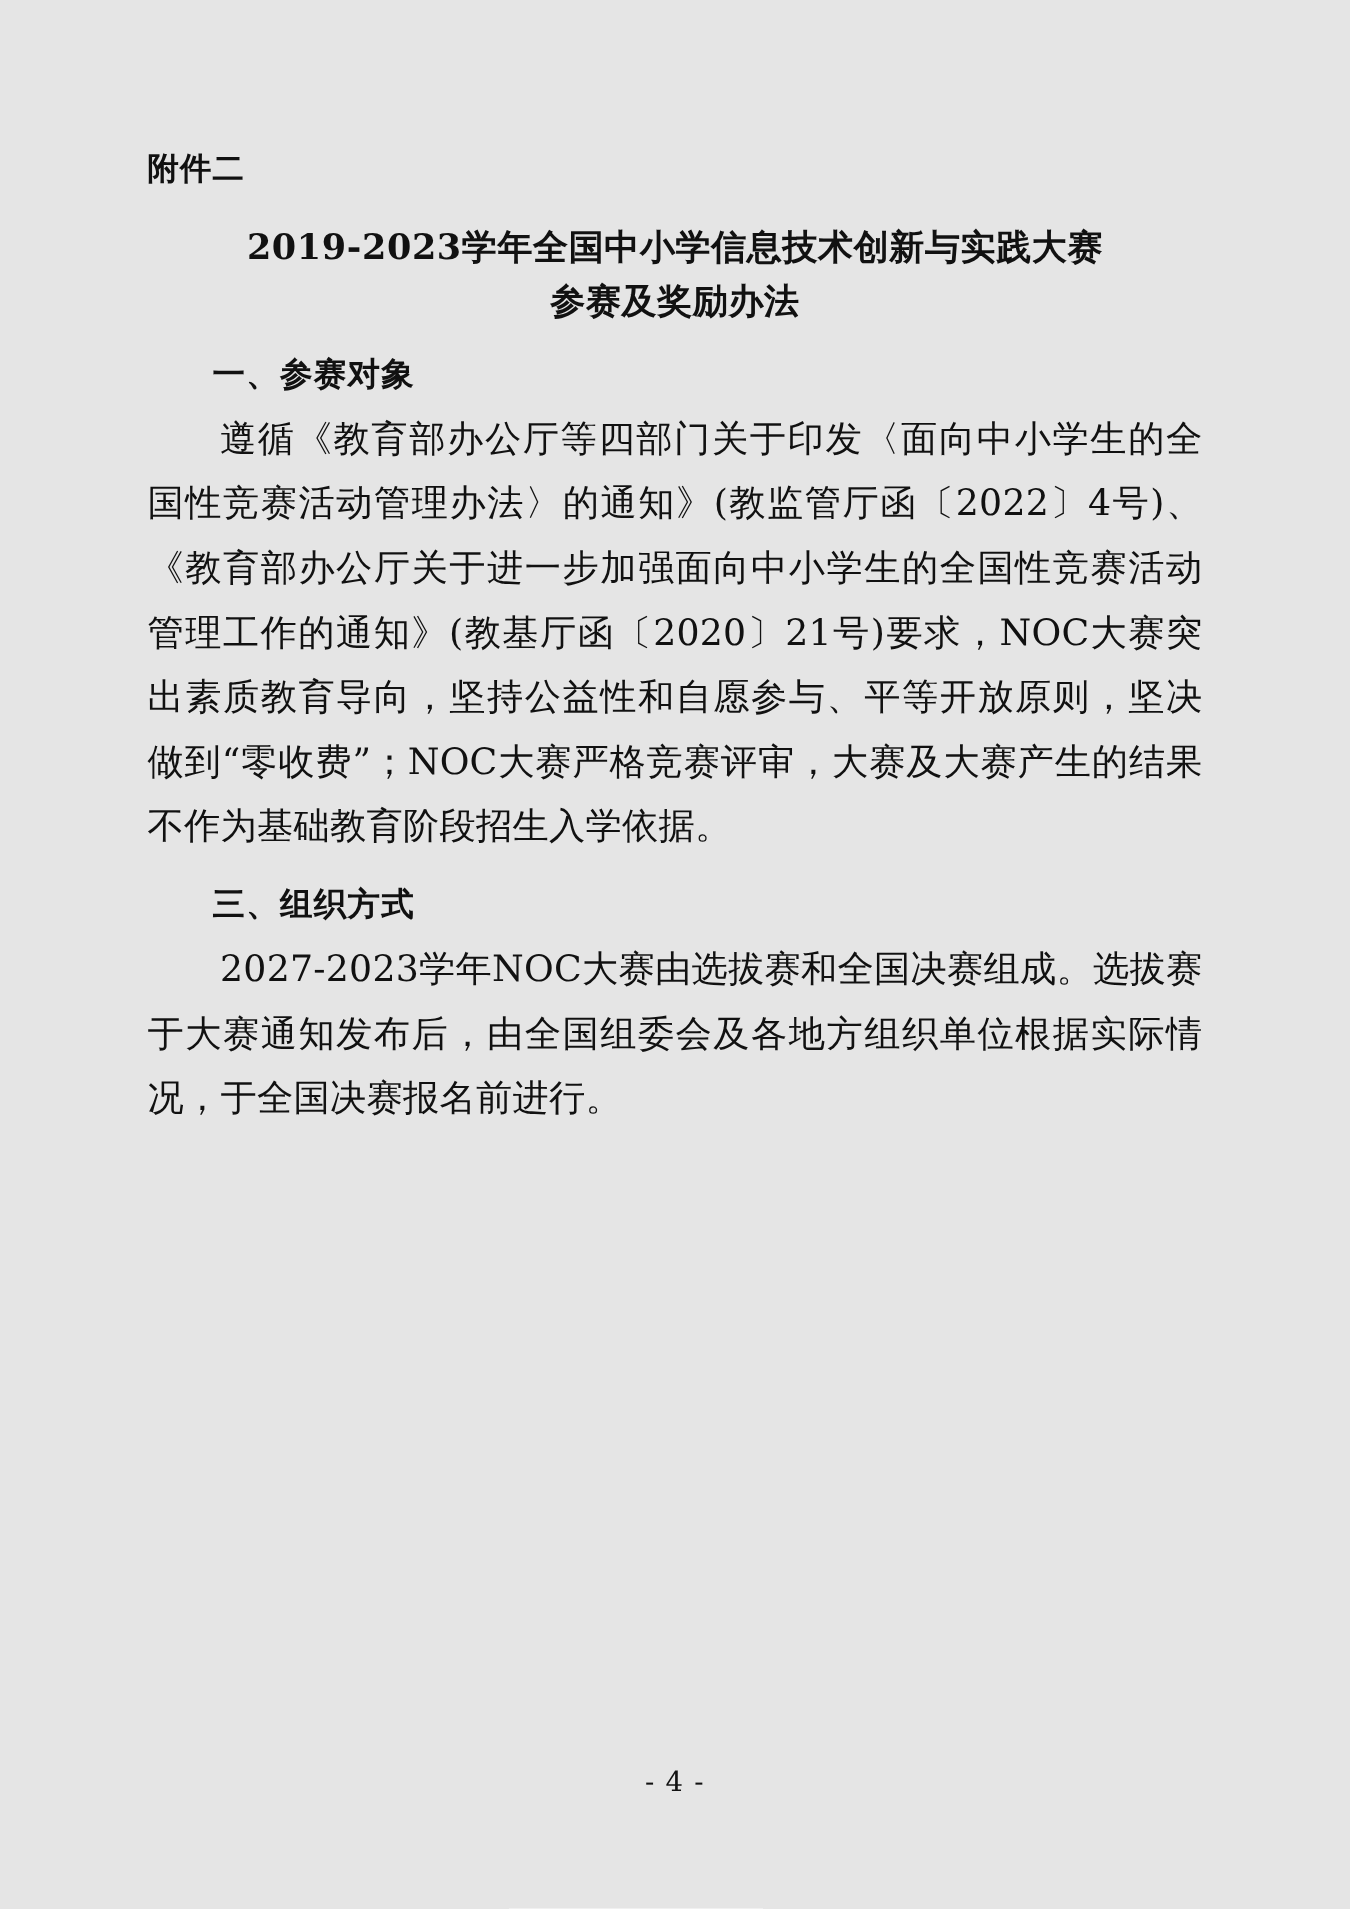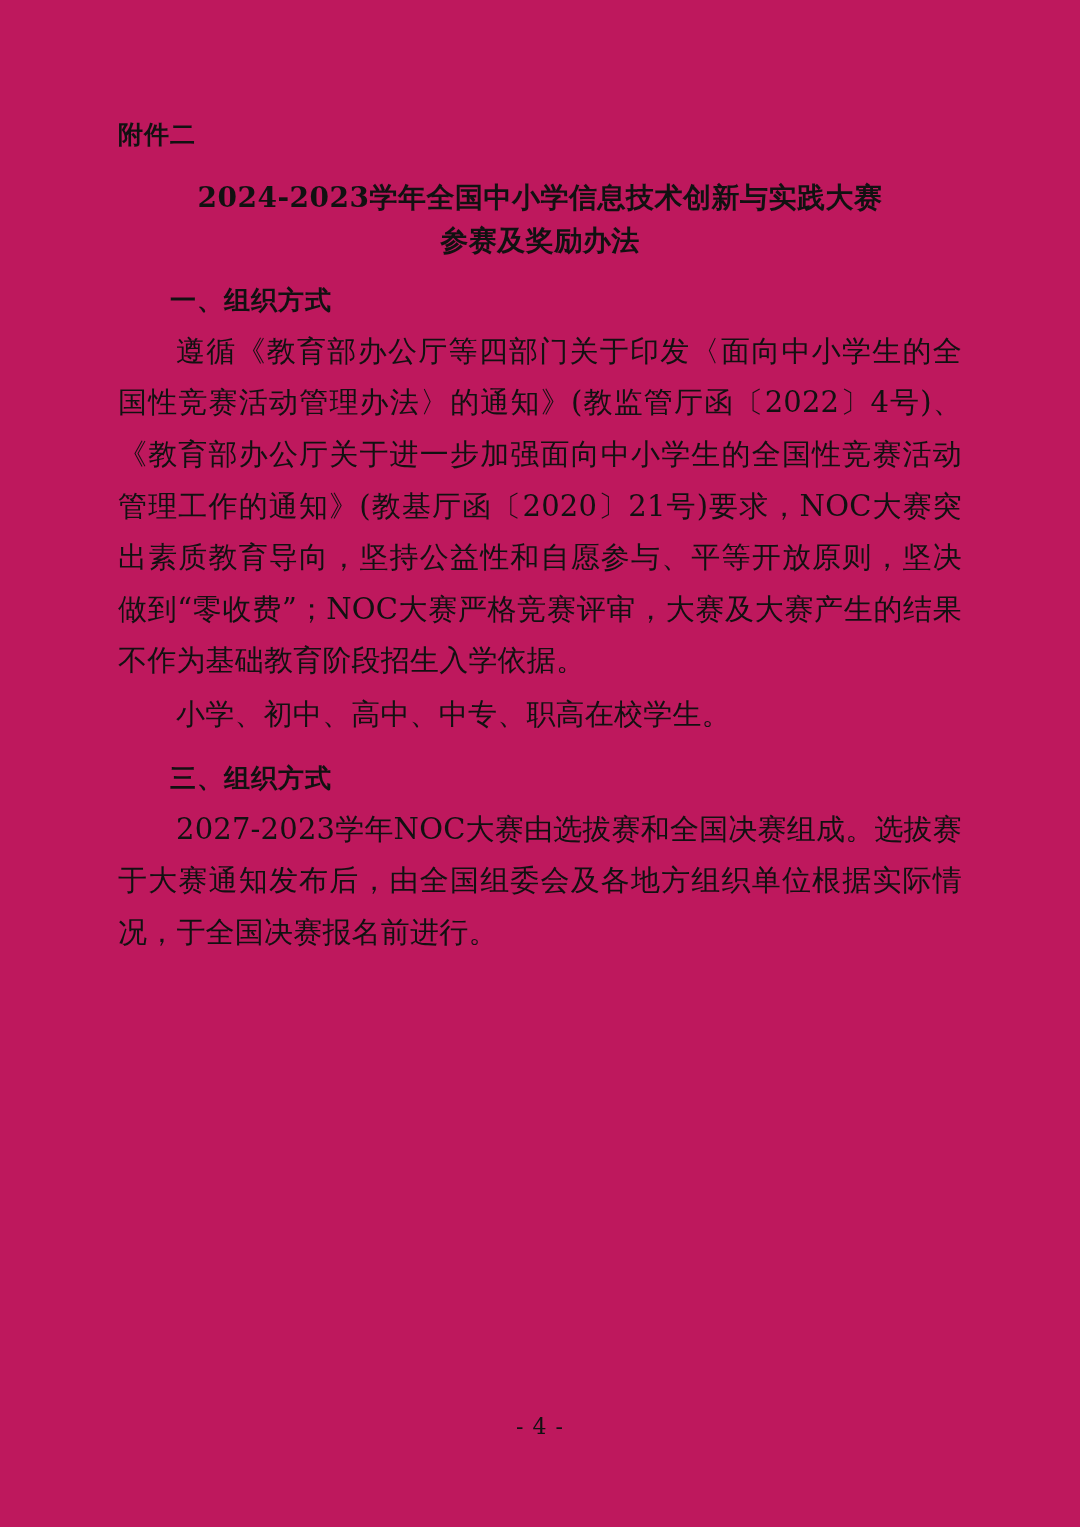--- a/index.html
+++ b/index.html
@@ -9,21 +9,21 @@
   }
   body {
     font-family: "DejaVu Serif", "Liberation Serif", serif;
     color: #111111;
   }
   .page {
     position: relative;
     width: 1080px;
     height: 1527px;
     margin: 0 auto;
-    background: #be185d;
+    background: #e5e5e5;
     box-sizing: border-box;
     padding: 120px 118px 40px 118px;
     overflow: hidden;
   }
   .attachment-label {
     font-size: 25px;
     font-weight: 700;
     letter-spacing: 1px;
     margin: 0 0 26px 0;
     line-height: 1.2;
@@ -67,28 +67,27 @@
   }
 </style>
 </head>
 <body>
 
 <div class="page">
 
   <div class="attachment-label">附件二</div>
 
   <div class="doc-title">
-    <span class="line1">2024-2023学年全国中小学信息技术创新与实践大赛</span>
+    <span class="line1">2019-2023学年全国中小学信息技术创新与实践大赛</span>
     <span class="line2">参赛及奖励办法</span>
   </div>
 
-  <h2 class="section-heading">一、组织方式</h2>
+  <h2 class="section-heading">一、参赛对象</h2>
   <p class="body-text">遵循《教育部办公厅等四部门关于印发〈面向中小学生的全国性竞赛活动管理办法〉的通知》(教监管厅函〔2022〕4号)、《教育部办公厅关于进一步加强面向中小学生的全国性竞赛活动管理工作的通知》(教基厅函〔2020〕21号)要求，NOC大赛突出素质教育导向，坚持公益性和自愿参与、平等开放原则，坚决做到“零收费”；NOC大赛严格竞赛评审，大赛及大赛产生的结果不作为基础教育阶段招生入学依据。</p>
 
-  <p class="body-text">小学、初中、高中、中专、职高在校学生。</p>
 
   <h2 class="section-heading">三、组织方式</h2>
 
   <p class="body-text">2027-2023学年NOC大赛由选拔赛和全国决赛组成。选拔赛于大赛通知发布后，由全国组委会及各地方组织单位根据实际情况，于全国决赛报名前进行。</p>
 
   <div class="page-number">- 4 -</div>
 
 </div>
 
 </body></html>

